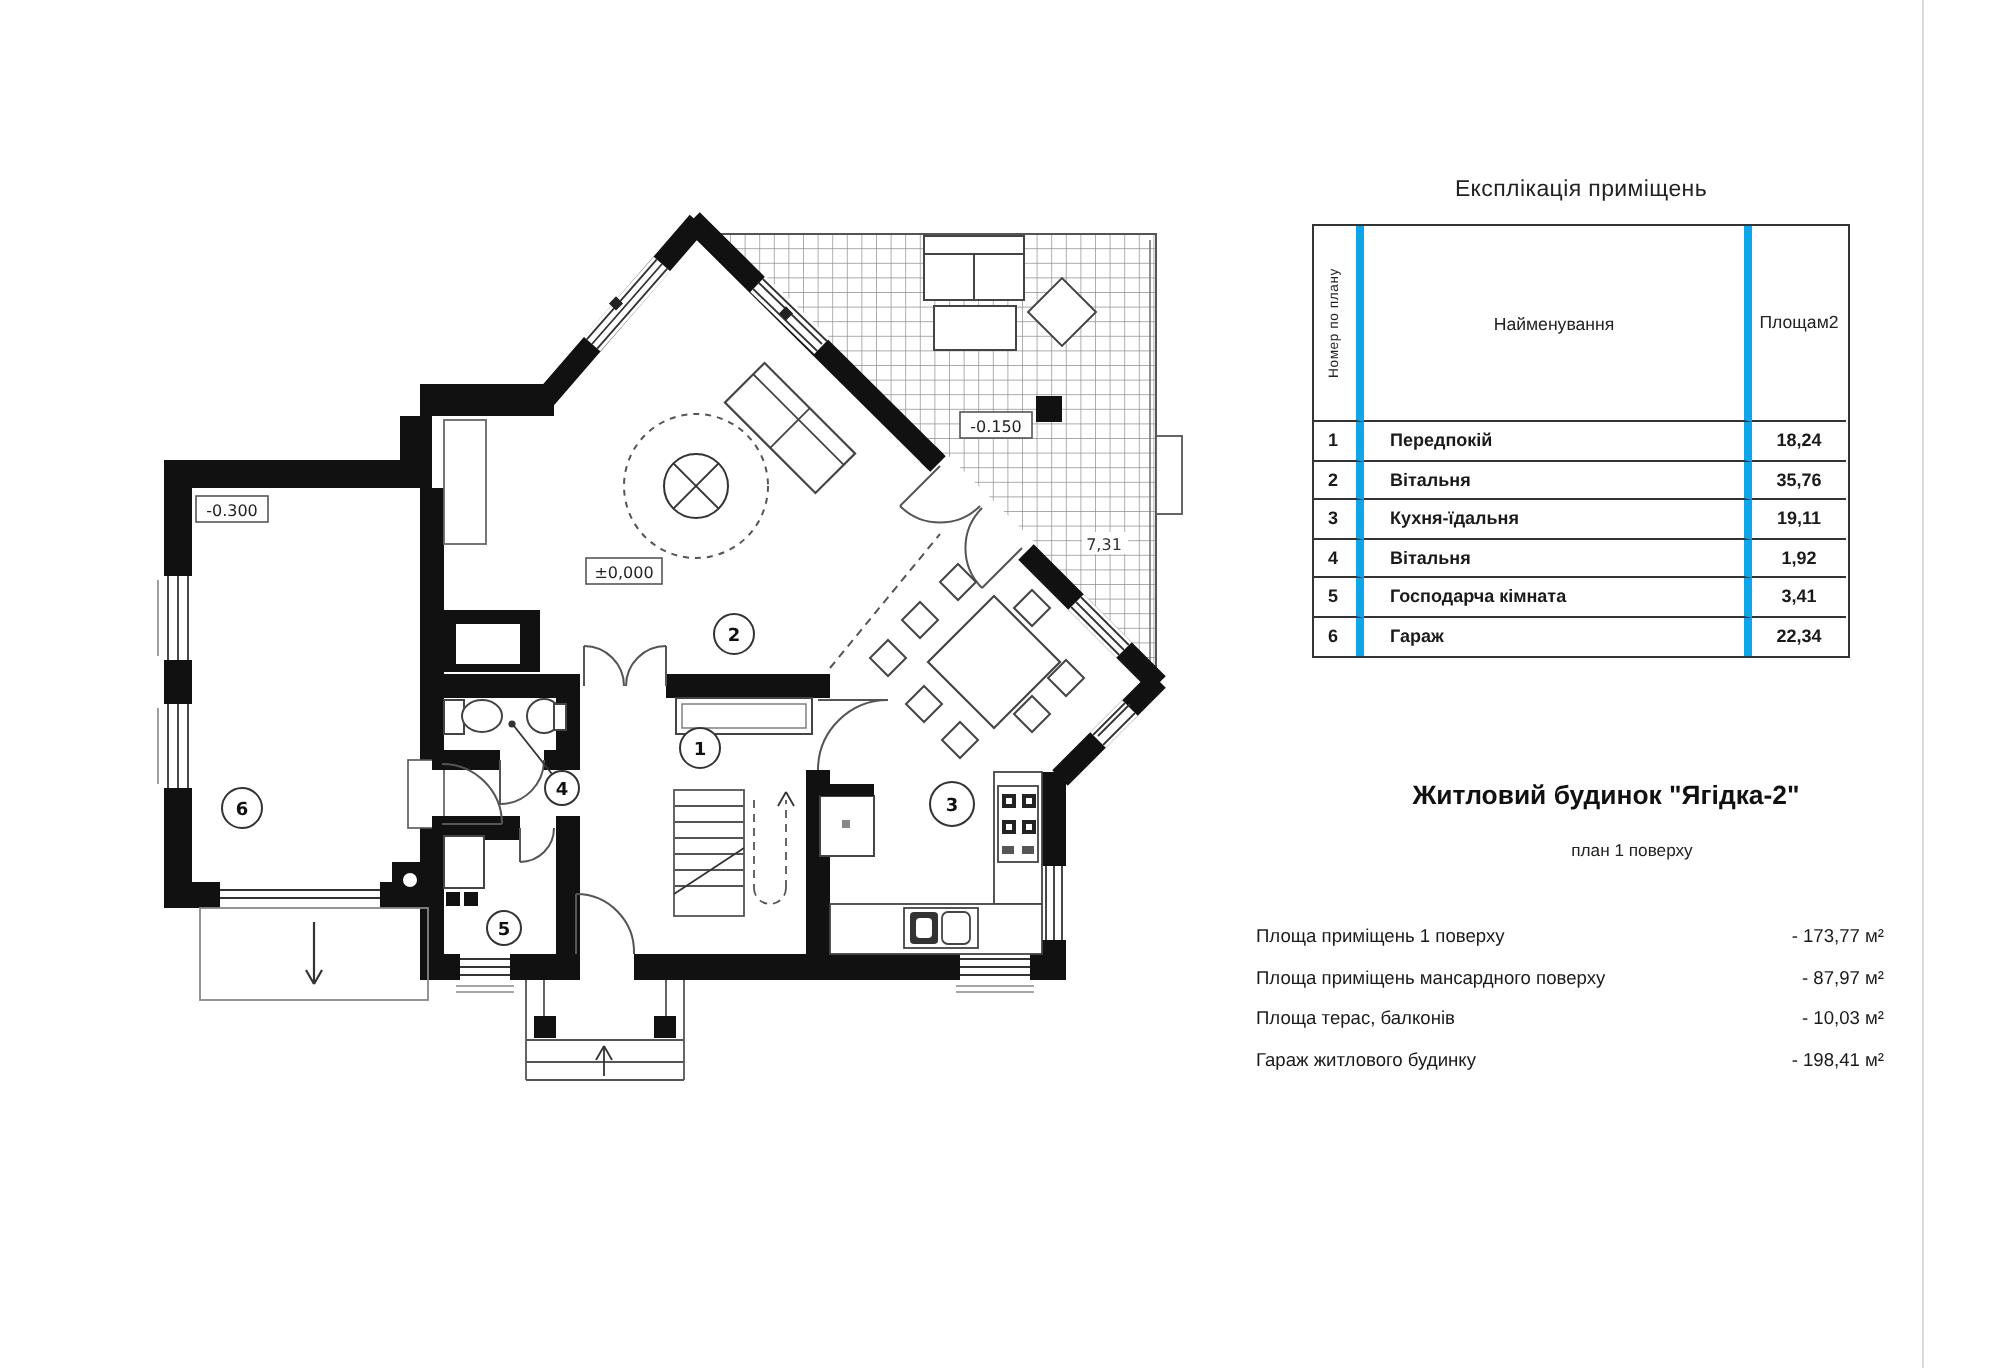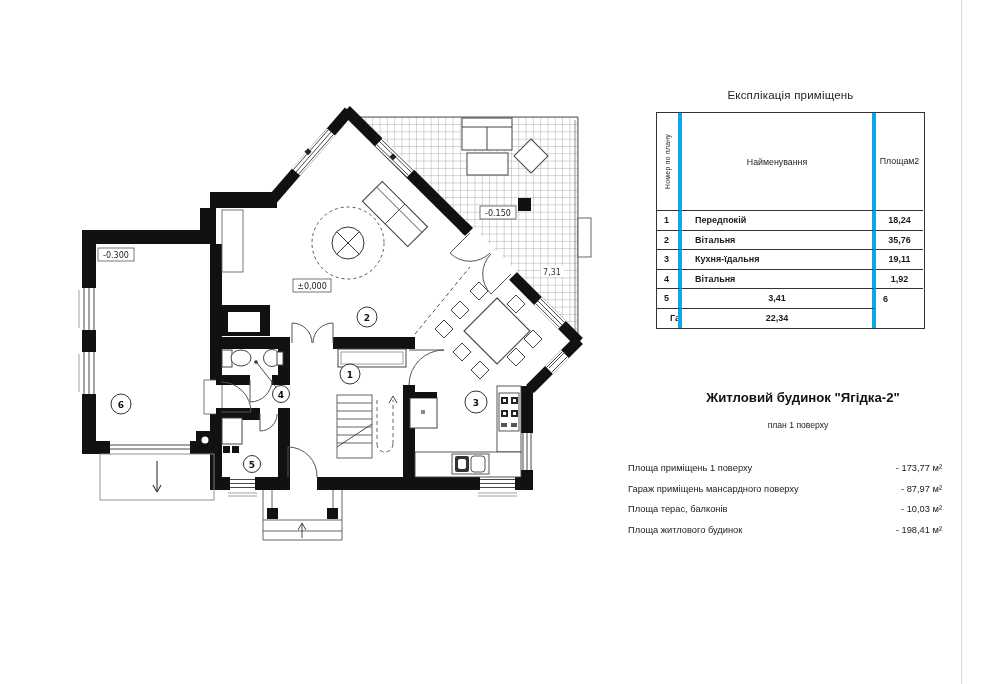--- a/index.html
+++ b/index.html
@@ -24,21 +24,21 @@
   .h-vert{justify-content:center;}
   .h-vert span{transform:rotate(180deg);writing-mode:vertical-rl;font-size:6.8px;
                font-weight:400;color:#222;letter-spacing:.3px;}
   .h-name{justify-content:center;font-size:8.8px;font-weight:400;color:#222;padding-left:0;}
   .h-area{justify-content:center;text-align:center;font-size:8.8px;font-weight:400;color:#222;
           line-height:2.4;}
 
   
   .sum-title{position:absolute;left:640px;top:390px;width:326px;text-align:center;
              font-size:13.2px;font-weight:700;color:#111;}
-  .sum-sub{position:absolute;left:635px;top:420px;width:326px;text-align:center;
+  .sum-sub{position:absolute;left:653px;top:420px;width:326px;text-align:center;
            font-size:8.6px;color:#222;}
   .sum-rows{position:absolute;left:628px;top:463px;width:314px;}
   .sum-row{display:flex;justify-content:space-between;align-items:baseline;height:20.6px;text-align:center;}
   .sum-label{font-size:9.3px;color:#1a1a1a;}
   .sum-value{font-size:9.3px;color:#1a1a1a;white-space:nowrap;}
 </style>
 </head>
 <body>
 
 <div class="page">
@@ -392,43 +392,44 @@
 
     <div class="c-num">3</div>
     <div class="c-name">Кухня-їдальня</div>
     <div class="c-area">19,11</div>
 
     <div class="c-num">4</div>
     <div class="c-name">Вітальня</div>
     <div class="c-area">1,92</div>
 
     <div class="c-num">5</div>
+    <div class="c-name">Господарча кімната</div>
     <div class="c-area">3,41</div>
 
     <div class="c-num">6</div>
     <div class="c-name">Гараж</div>
     <div class="c-area">22,34</div>
   </div>
 
   <div class="sum-title">Житловий будинок "Ягідка-2"</div>
   <div class="sum-sub">план 1 поверху</div>
 
   <div class="sum-rows">
     <div class="sum-row">
       <span class="sum-label">Площа приміщень 1 поверху</span>
       <span class="sum-value">- 173,77 м²</span>
     </div>
     <div class="sum-row">
-      <span class="sum-label">Гараж приміщень мансардного поверху</span>
+      <span class="sum-label">Площа приміщень мансардного поверху</span>
       <span class="sum-value">- 87,97 м²</span>
     </div>
     <div class="sum-row">
       <span class="sum-label">Площа терас, балконів</span>
       <span class="sum-value">- 10,03 м²</span>
     </div>
     <div class="sum-row">
-      <span class="sum-label">Площа житлового будинок</span>
+      <span class="sum-label">Гараж житлового будинку</span>
       <span class="sum-value">- 198,41 м²</span>
     </div>
   </div>
 
   <div class="page-edge" style="left:961px;"></div>
 </div>
 
 </body></html>

